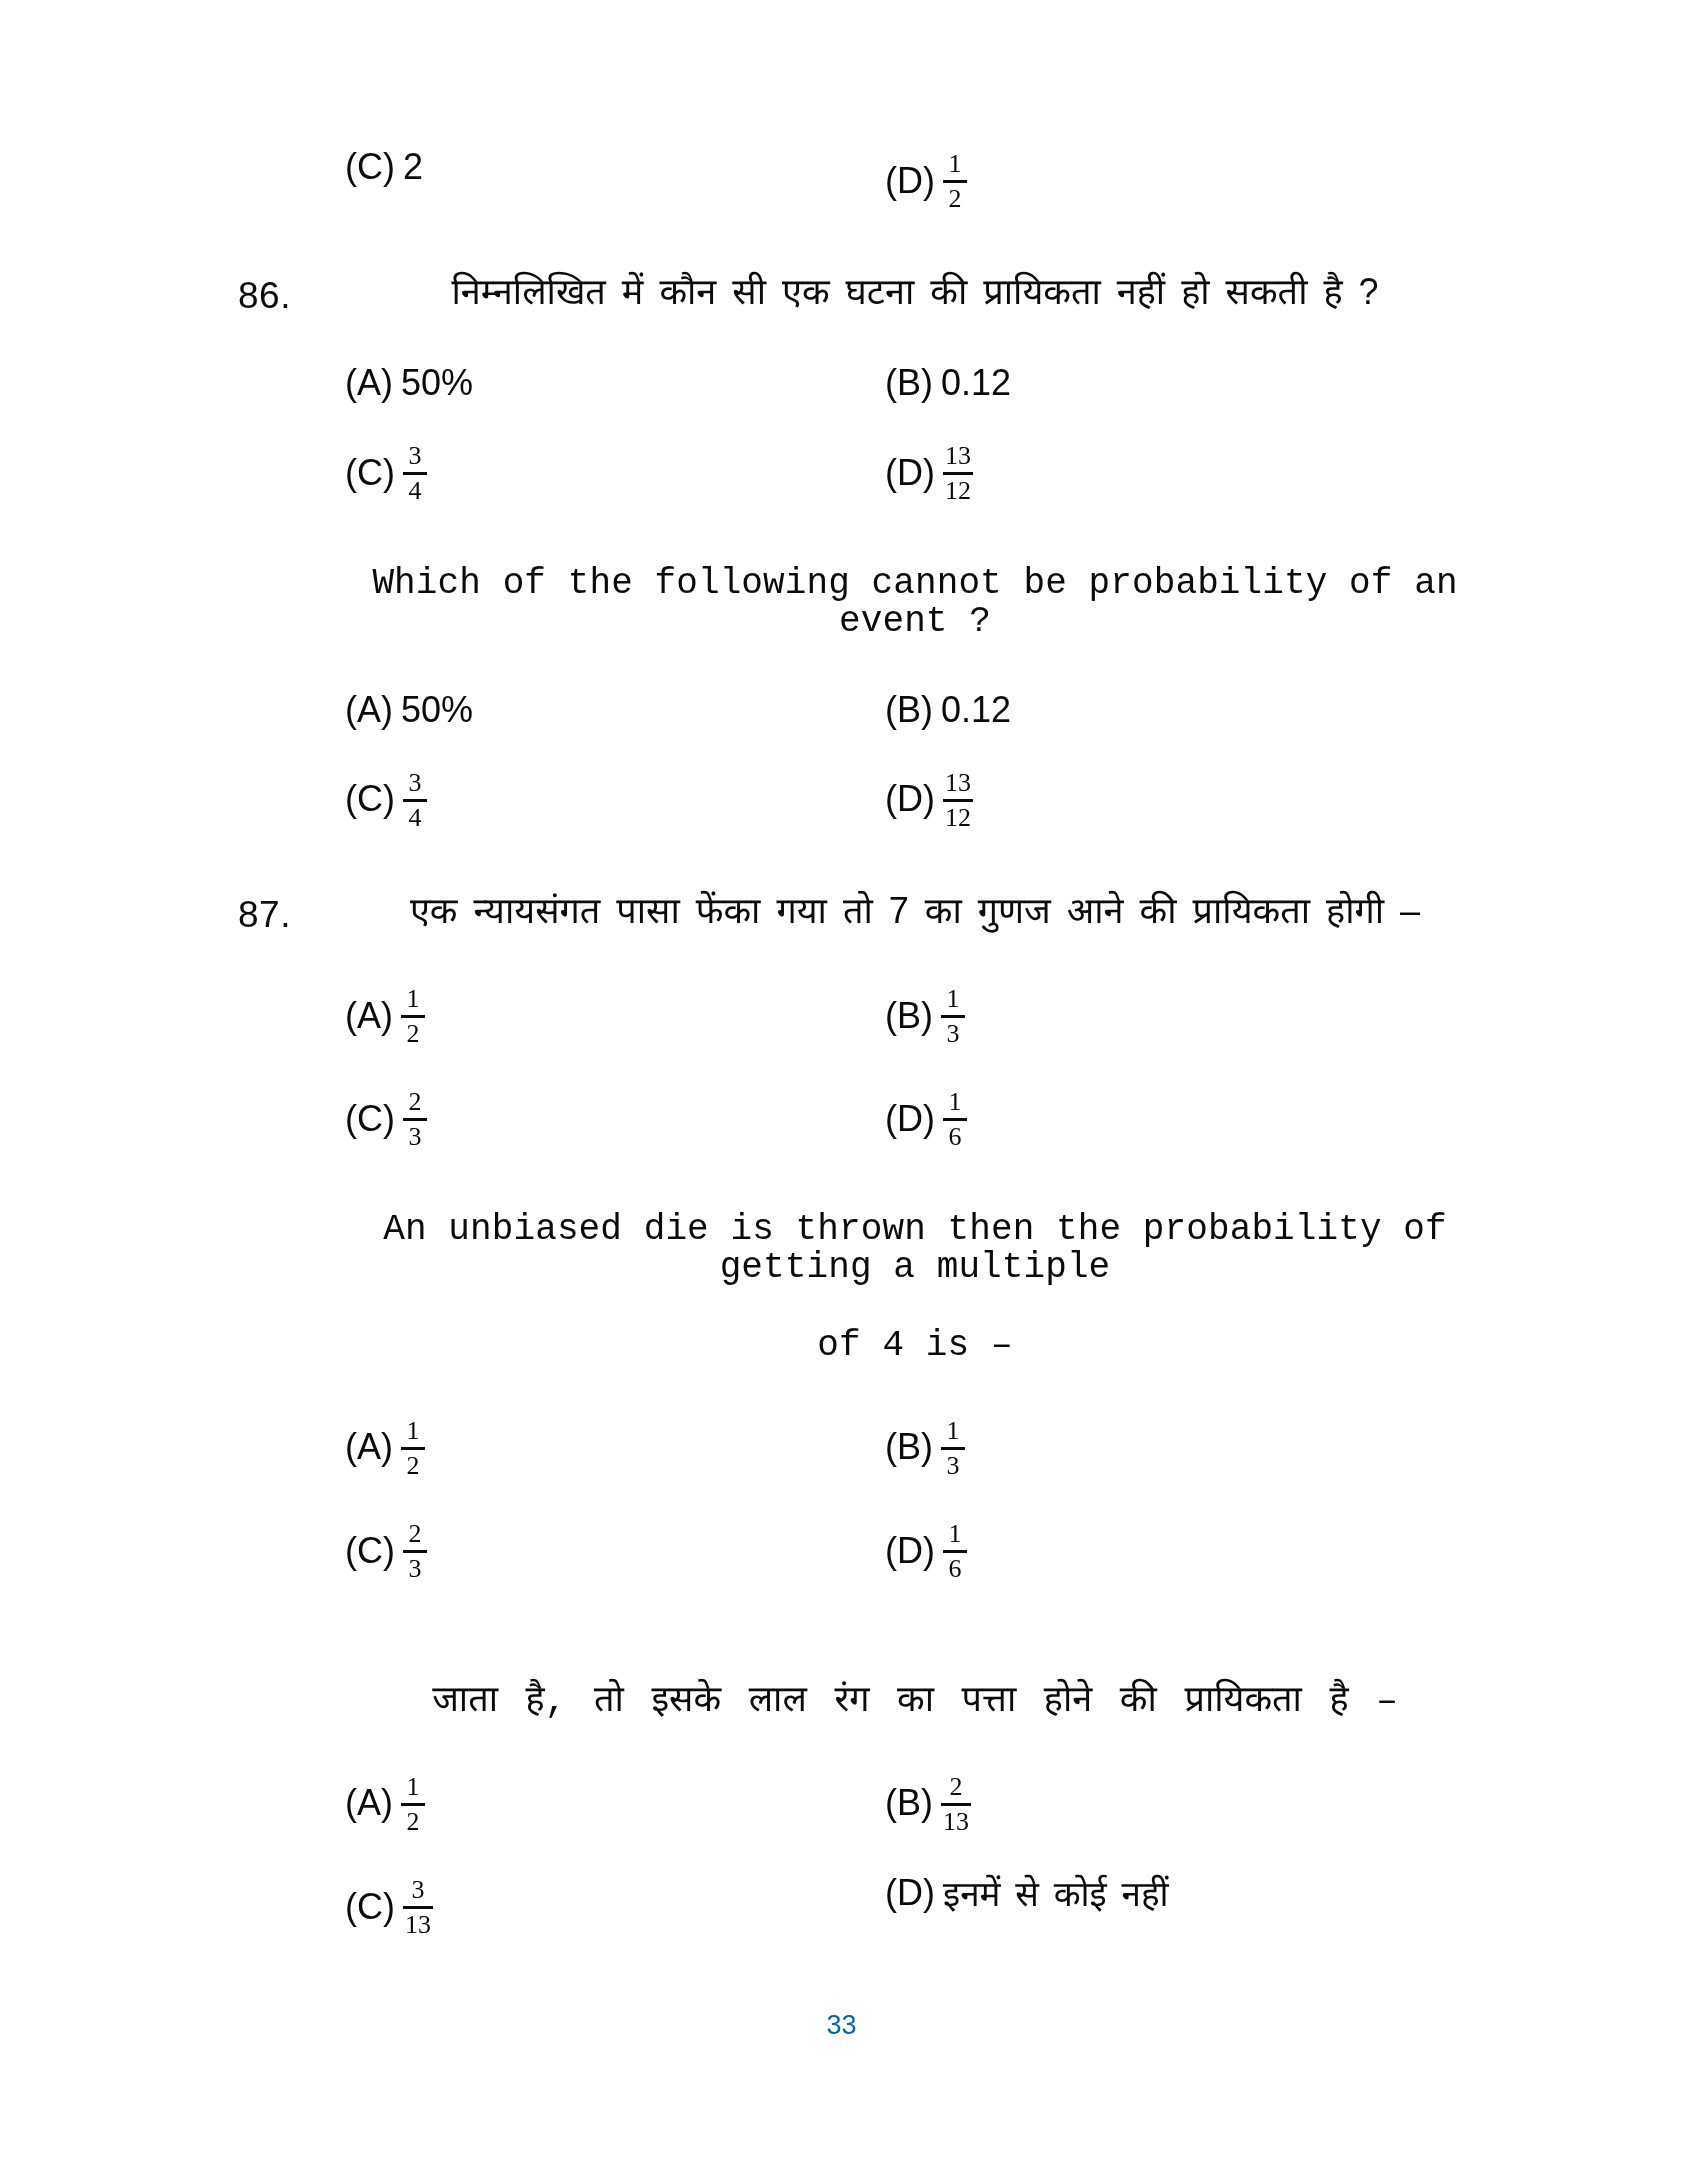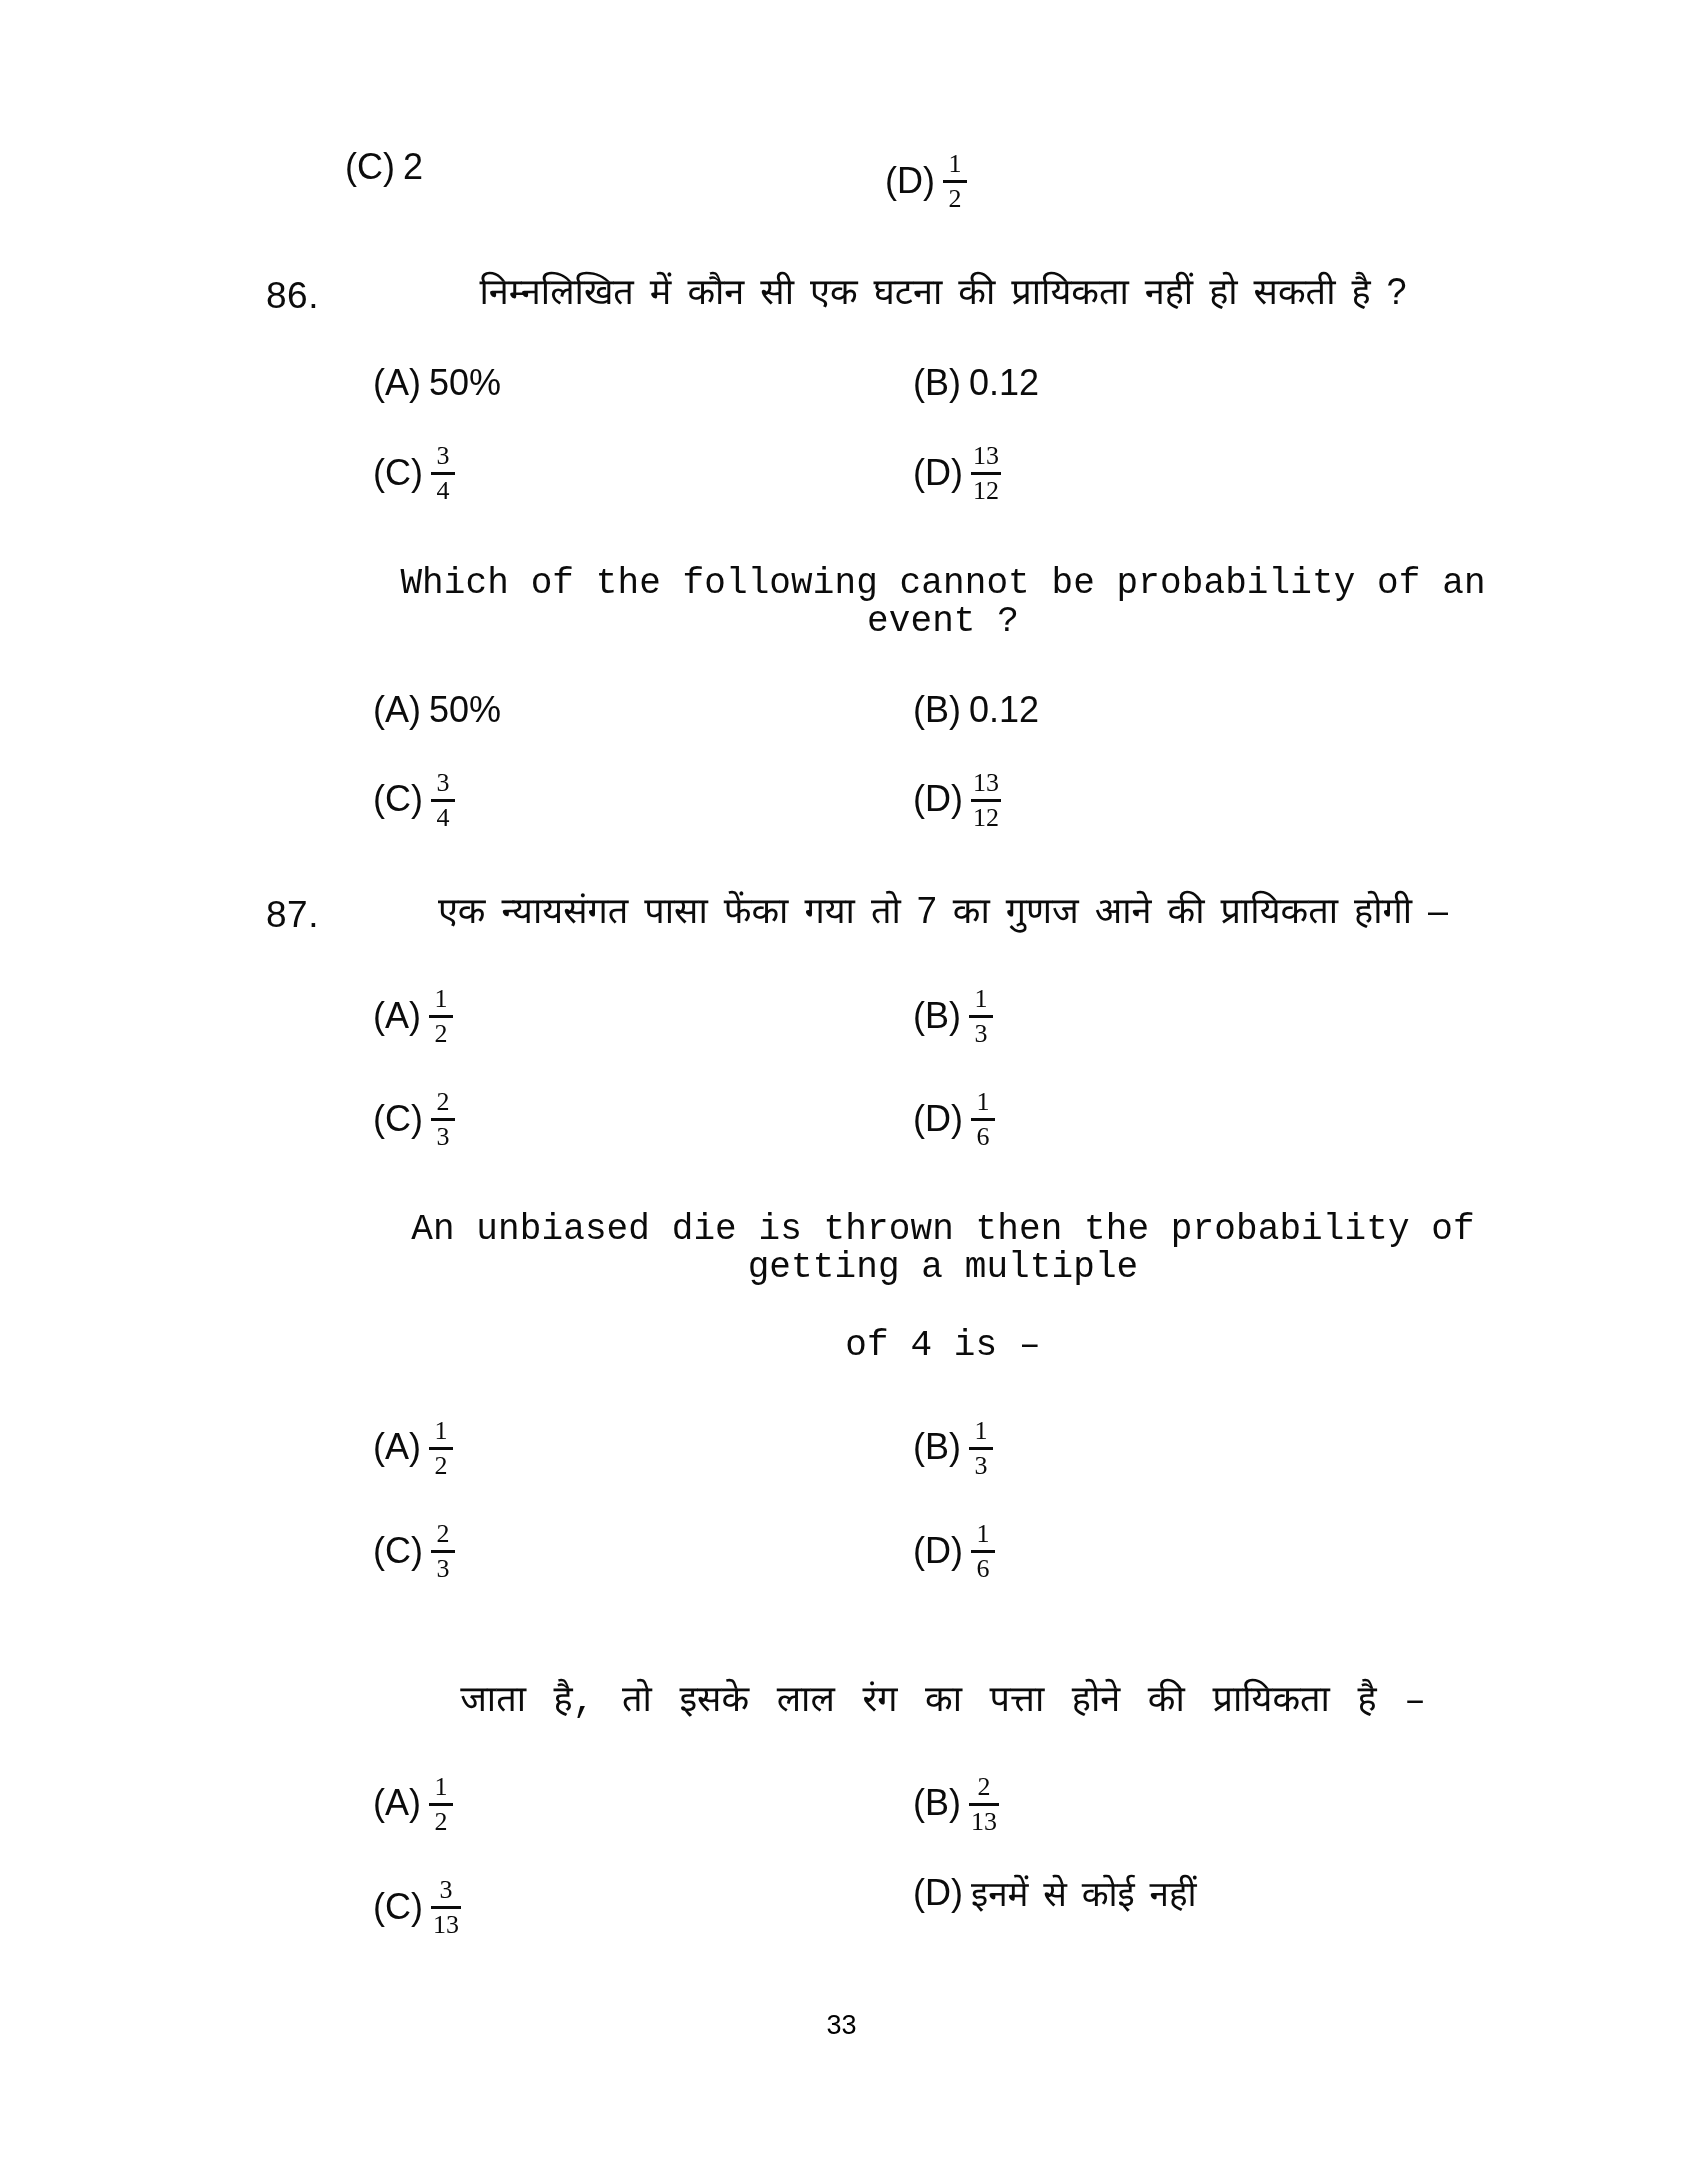--- a/index.html
+++ b/index.html
@@ -20,21 +20,20 @@
     position: absolute;
     left: 238px;
     top: 149px;
     width: 1247px;
   }
 
   
   .qblock {
     position: relative;
     width: 100%;
-    margin-left: 28px;
   }
   .qrow {
     display: flex;
     align-items: flex-start;
     width: 100%;
   }
   .qnum {
     width: 107px;
     flex: 0 0 107px;
     font-size: 37px;
@@ -121,21 +120,21 @@
   .sp-l  { height: 61px; }
 
   .pagenum {
     position: absolute;
     top: 2010px;
     left: 0;
     width: 1683px;
     text-align: center;
     font-size: 27px;
     font-family: "Liberation Sans", sans-serif;
-    color: #000000;
+    color: #0369a1;
   }
 </style>
 </head>
 <body>
 
 <div class="page">
   <div class="content">
 
     <div class="optrow">
       <div class="opt opt-left">

